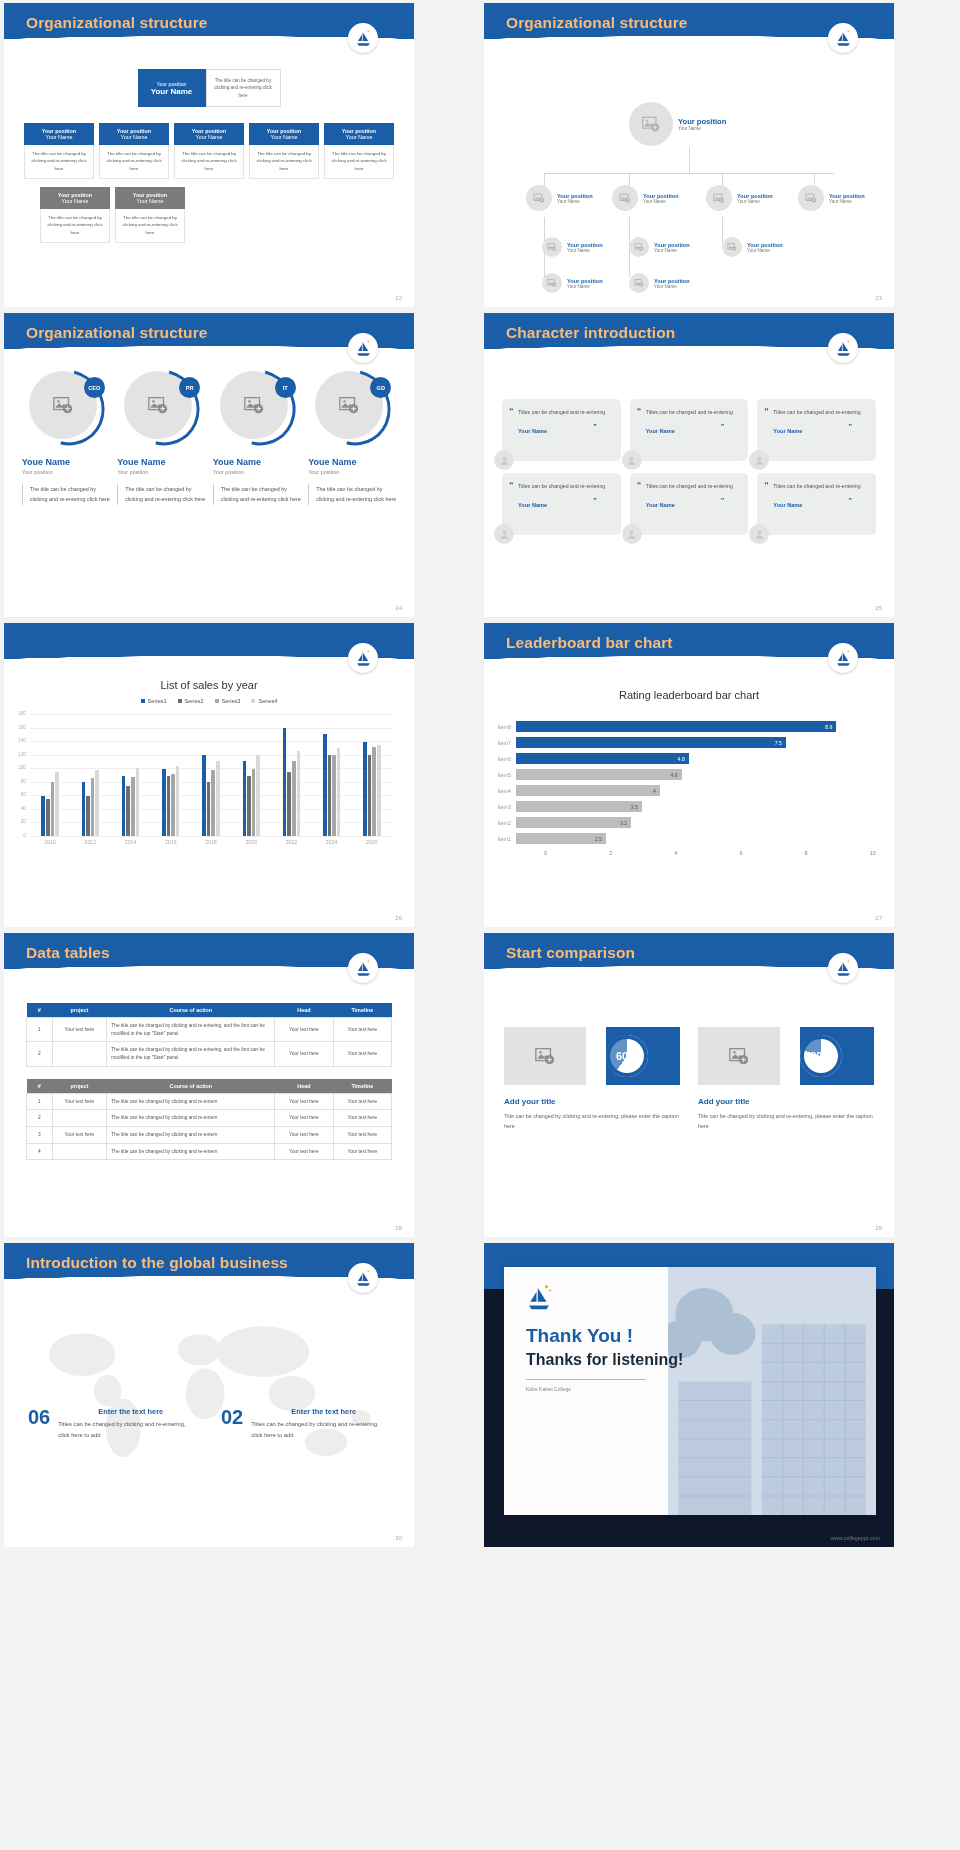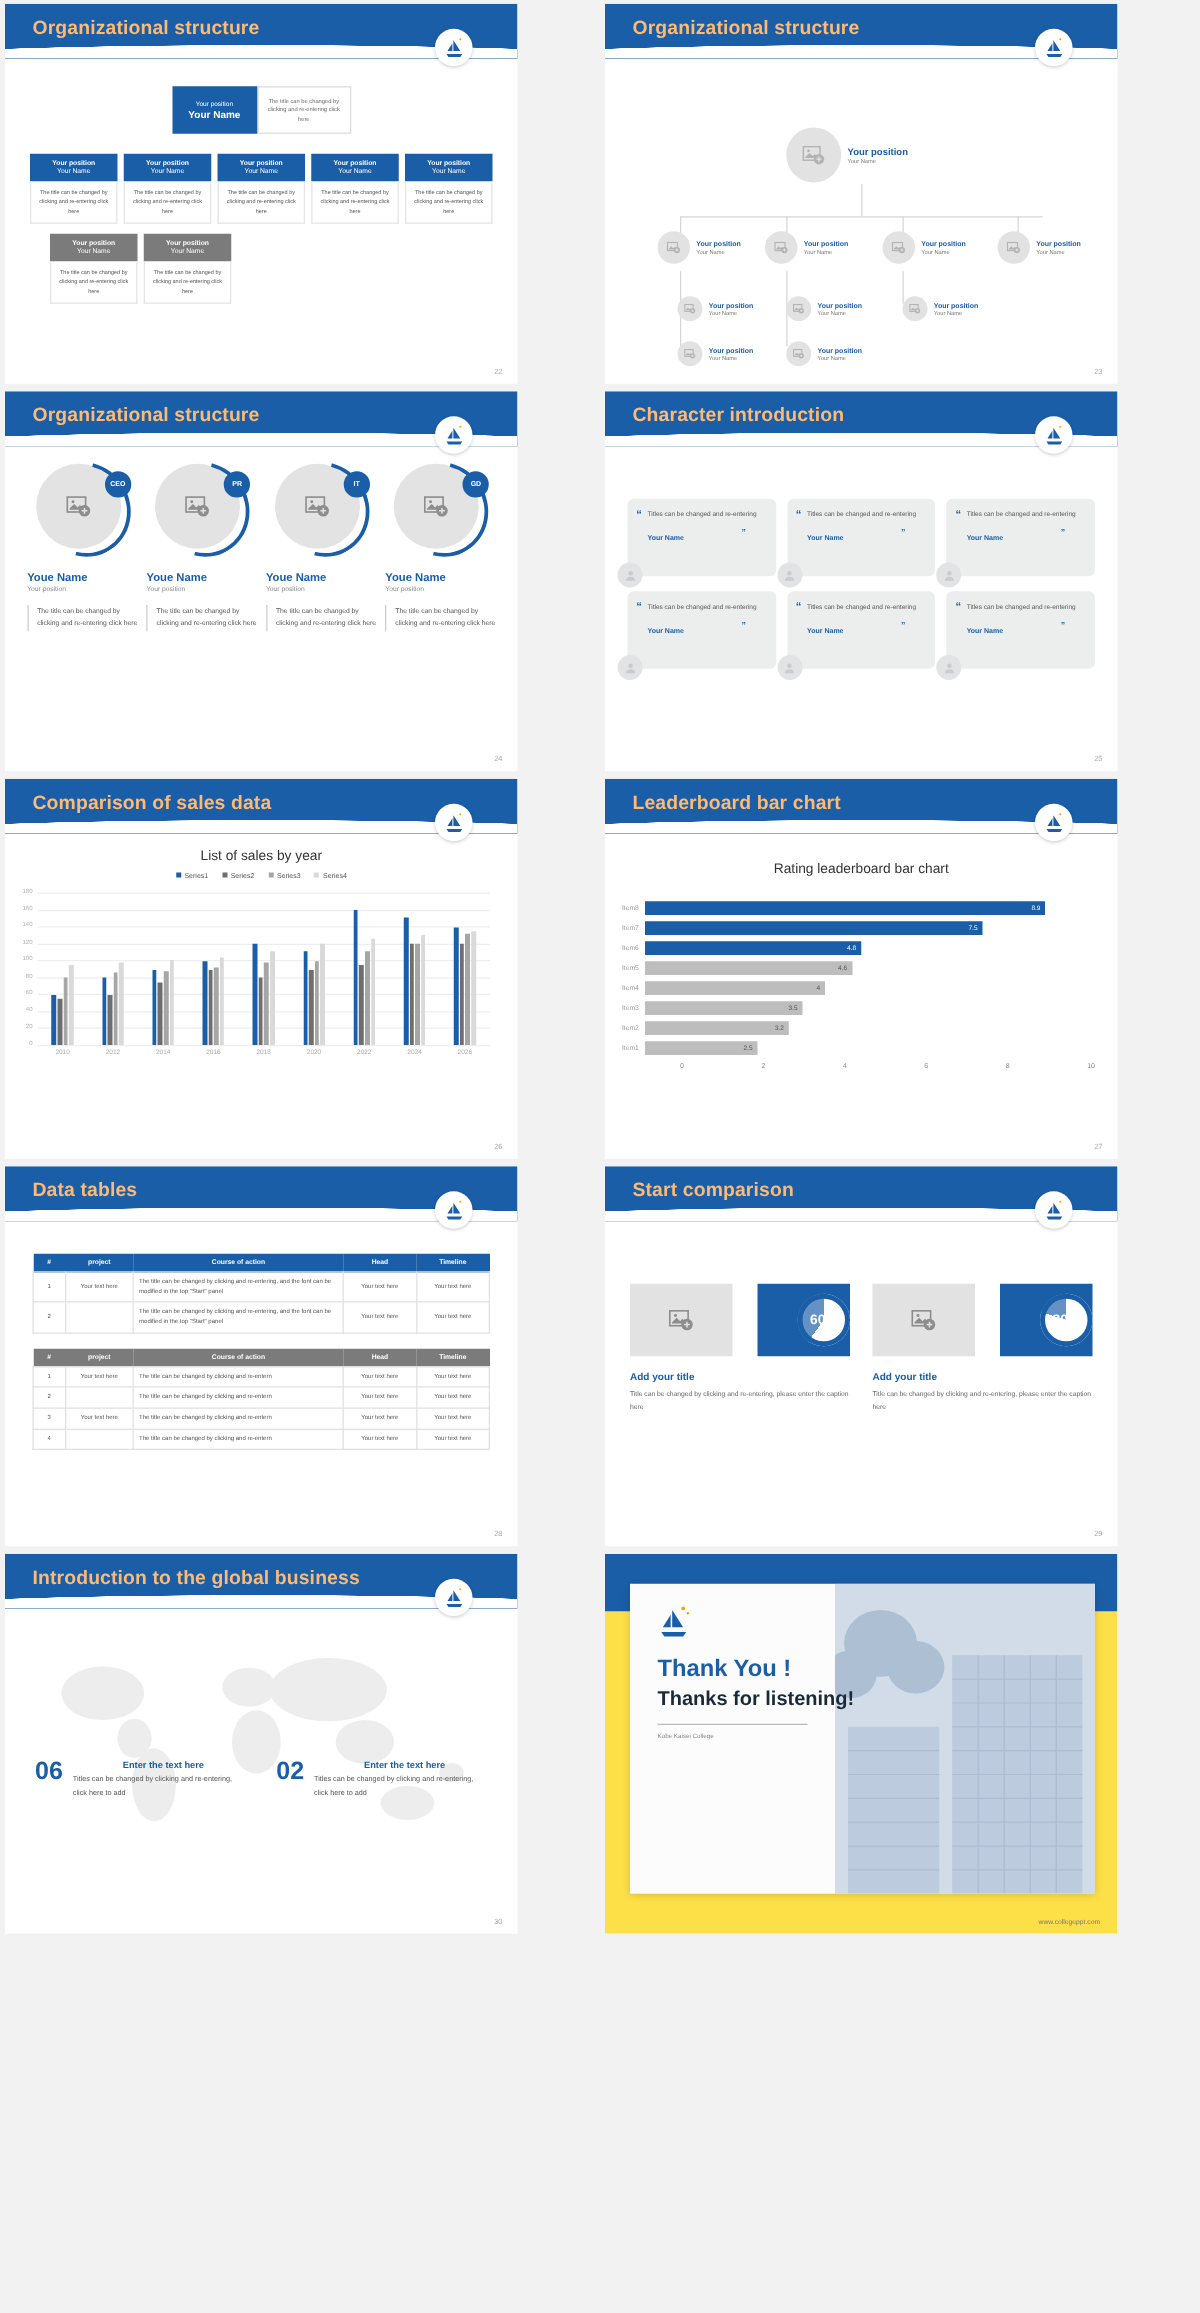--- a/index.html
+++ b/index.html
@@ -97,36 +97,36 @@
   .tbl th { background:#1a5ea8; color:#fff; font-size:5.4px; font-weight:bold; padding:4px 2px; }
   .tbl.g2 th { background:#7b7b7b; }
   .tbl td { border:1px solid #e0e0e0; padding:4px 4px; color:#555; line-height:1.6; }
   .tbl td.c { text-align:center; }
 
   
   .dc { display:flex; gap:18px; padding:16px 20px 0; }
   .dcb { flex:1; }
   .dcrow { display:flex; height:58px; }
   .dcimg { flex:1; background:#e2e2e2; display:flex; align-items:center; justify-content:center; }
-  .dcpct { width:74px; background:#1a5ea8; display:flex; align-items:center; justify-content:flex-end; position:relative;margin-left:20px; }
+  .dcpct { width:74px; background:#1a5ea8; display:flex; align-items:center; justify-content:flex-start; position:relative;margin-left:20px; }
   .ringp { width:42px; height:42px; border-radius:50%; display:flex; align-items:center; justify-content:center; color:#fff; font-size:11px; font-weight:bold;}
   .dct { font-size:8px; font-weight:bold; color:#1a5ea8; margin-top:12px; }
   .dcd { font-size:5.4px; color:#666; line-height:1.9; margin-top:5px; }
 
   
   .gb { position:relative; height:250px; }
   .map { position:absolute; inset:14px 10px 30px; opacity:.5; }
   .gbitems { position:absolute; left:24px; right:24px; top:120px; display:flex; gap:24px; }
   .gbi { display:flex; gap:8px; flex:1; }
   .gbnum { font-size:20px; font-weight:bold; color:#1a5ea8; line-height:1; }
   .gbt { font-size:7.4px; font-weight:bold; color:#1a5ea8;margin-left:40px; }
   .gbd { font-size:5.8px; color:#555; line-height:1.85; margin-top:3px; }
 
   
-  .ty { position:relative; width:100%; height:100%; background:#fde047; overflow:hidden; }
+  .ty { position:relative; width:100%; height:100%; background:#0f172a; overflow:hidden; }
   .tyblue { position:absolute; left:0; top:0; width:100%; height:46px; background:#1a5ea8; }
   .tycard { position:absolute; left:20px; top:24px; right:18px; bottom:32px; background:#fcfcfc; box-shadow:0 1px 6px rgba(0,0,0,.16); overflow:hidden; }
   .typhoto { position:absolute; right:0; top:0; width:56%; height:100%; background:linear-gradient(160deg,#dfe7f0,#c5d4e6); }
   .tytxt { position:absolute; left:22px; top:58px; }
   .ty1 { font-size:19px; font-weight:bold; color:#1a5ea8; }
   .ty2 { font-size:16px; font-weight:bold; color:#1a2a3a; margin-top:4px; }
   .tyline { width:120px; height:1px; background:#bbb; margin:10px 0 6px; }
   .ty3 { font-size:5px; color:#888; }
   .tyfoot { position:absolute; right:14px; bottom:6px; font-size:5.4px; color:#777; }
 </style>
@@ -563,21 +563,20 @@
               </svg>
             </div>
         </div>
       </div>
     </div>
     <div class="pg">25</div>
   </div>
 
   <div class="slide">
     <div class="hdr">
-      <h2>Comparison of sales data</h2>
       <div class="hdr-wave"></div>
     </div>
     <div class="badge">
       <svg class="boat" viewBox="0 0 24 24">
           <path d="M4 18h16l-2 3H6z" fill="#1a5ea8"></path>
           <path d="M11 4l7 11H11z" fill="#1a5ea8"></path>
           <path d="M10 7L5 15h5z" fill="#1a5ea8"></path>
           <circle cx="18" cy="3" r="1" fill="#f0a500"></circle>
         </svg>
     </div>

